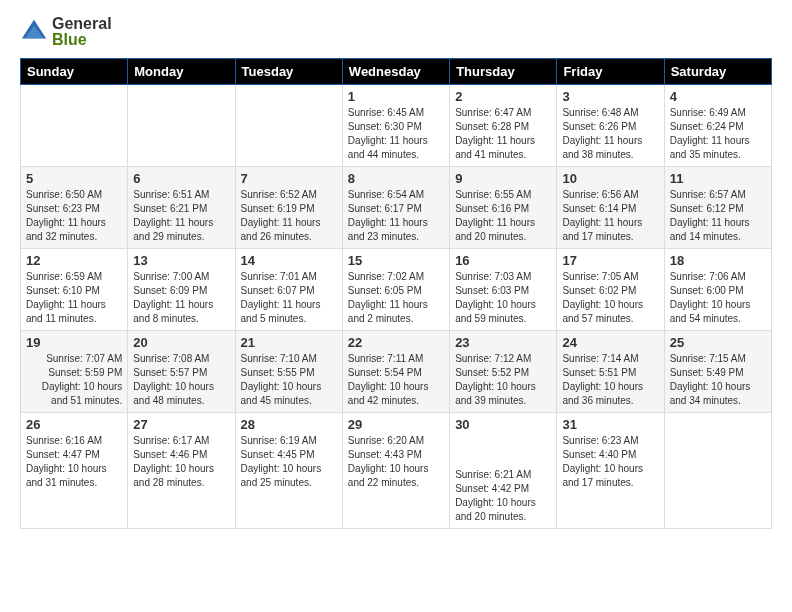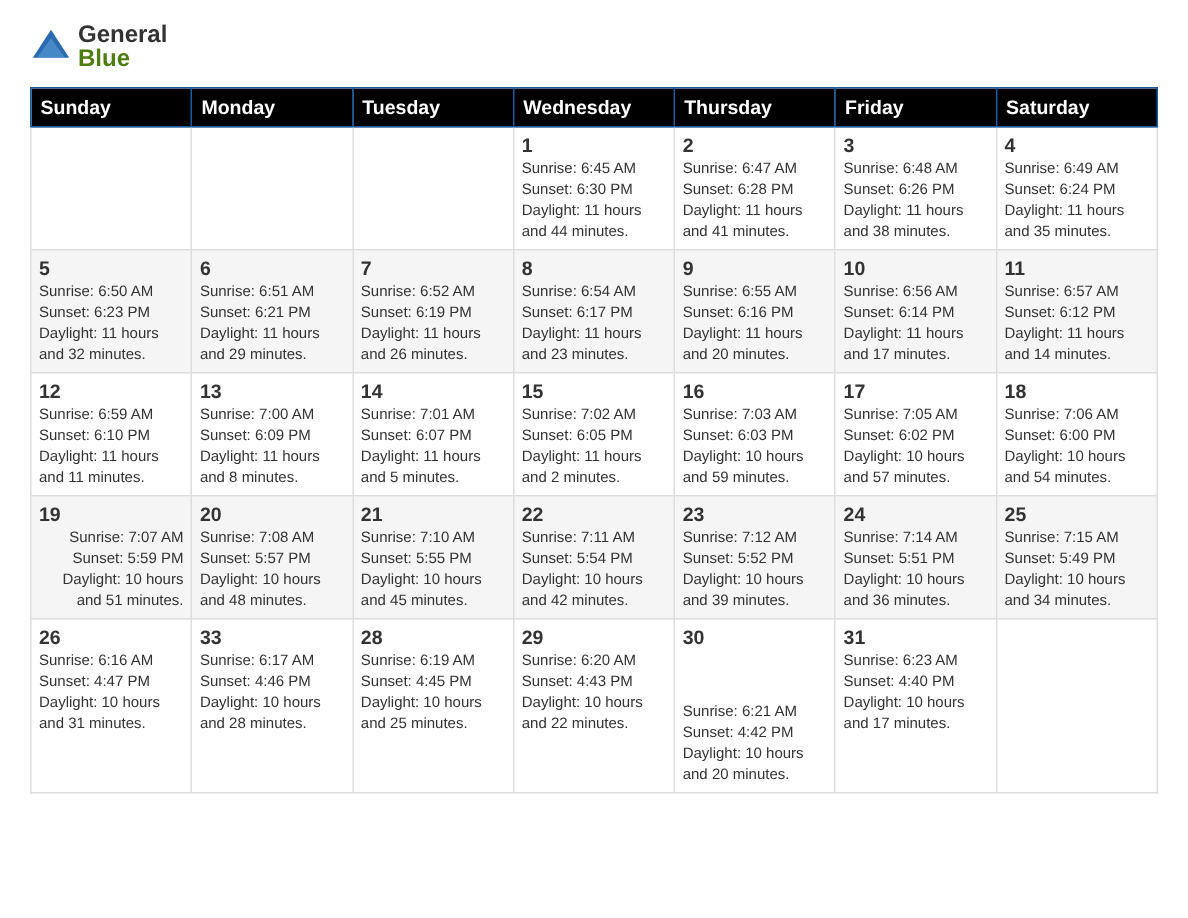--- a/index.html
+++ b/index.html
@@ -312,21 +312,21 @@
         </tr>
         <tr>
           <td>
             <span class="day-number">26</span>
             <div class="day-info" style="white-space: pre-line;">Sunrise: 6:16 AM
 Sunset: 4:47 PM
 Daylight: 10 hours
 and 31 minutes.</div>
           </td>
           <td>
-            <span class="day-number">33</span>
+            <span class="day-number">27</span>
             <div class="day-info" style="white-space: pre-line;">Sunrise: 6:17 AM
 Sunset: 4:46 PM
 Daylight: 10 hours
 and 28 minutes.</div>
           </td>
           <td>
             <span class="day-number">28</span>
             <div class="day-info" style="white-space: pre-line;">Sunrise: 6:19 AM
 Sunset: 4:45 PM
 Daylight: 10 hours

